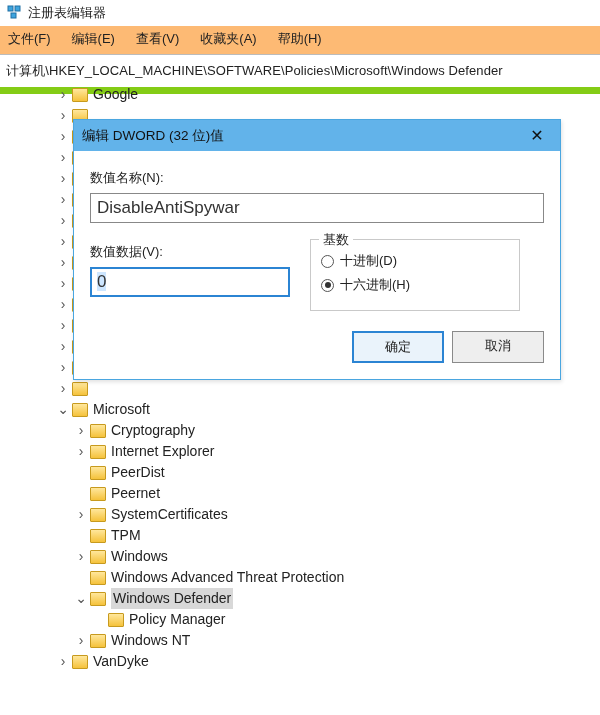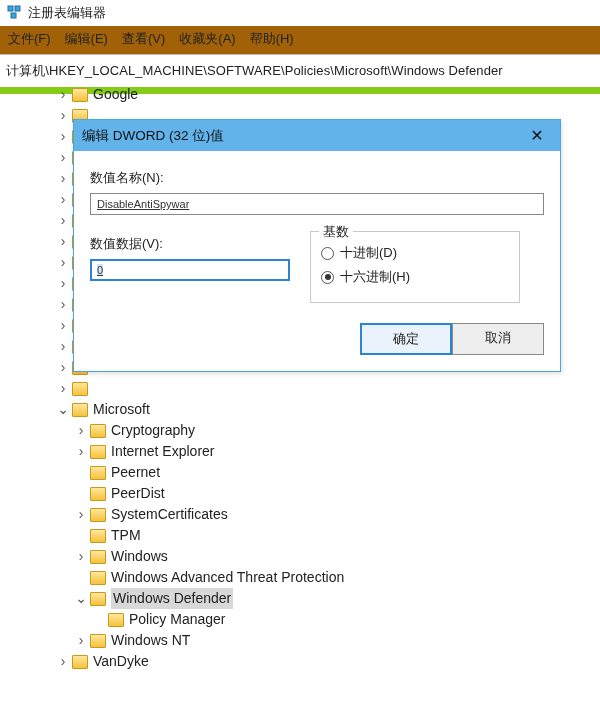--- a/index.html
+++ b/index.html
@@ -21,24 +21,24 @@
     background: #fff;
   }
   .titlebar .app-icon {
     width: 16px; height: 16px; margin-right: 6px;
     display: inline-block;
   }
   .titlebar .title { font-size: 13px; }
   
   .menubar {
     display: flex;
-    gap: 14px;
+    gap: 21px;
     padding: 4px 8px 6px 8px;
     border-bottom: 1px solid #bbb;
-    background: #a16207;
+    background: #fdba74;
   }
   
   .addrbar {
     padding: 7px 6px;
     border-bottom: 7px solid #84cc16;
     background: #fff;
     font-size: 13px;
     white-space: nowrap;
     letter-spacing: 0.1px;
     overflow: hidden;
@@ -103,24 +103,23 @@
     cursor: default;
   }
   .dlg-body {
     padding: 14px 16px 16px 16px;
     font-size: 13px;
   }
   .dlg-label { margin: 4px 0 6px 0; display: block; }
   .dlg-input {
     width: 100%;
     padding: 4px 6px;
-    font-size: 11px;
+    font-size: 17px;
     border: 1px solid #888;
     color: #333;
-    text-decoration: underline;
   }
   .dlg-row2 {
     display: flex;
     gap: 20px;
     margin-top: 16px;
   }
   .dlg-left { width: 200px; }
   .dlg-input.data {
     width: 200px;
     border: 2px solid #2b84d3;
@@ -146,21 +145,21 @@
     border: 1px solid #555;
     border-radius: 50%;
     display: inline-flex; align-items: center; justify-content: center;
     background: #fff;
   }
   .rdot.on::after {
     content: ""; width: 6px; height: 6px; background: #333; border-radius: 50%;
   }
   .dlg-buttons {
     display: flex;
-    gap: 0;
+    gap: 8px;
     justify-content: flex-end;
     margin-top: 20px;
   }
   .btn {
     min-width: 92px;
     padding: 5px 12px;
     text-align: center;
     border: 1px solid #8a8a8a;
     background: #eee;
     font-size: 13px;
@@ -282,26 +281,26 @@
         <span class="label">Cryptography</span>
       </div>
       <div class="node" style="padding-left: 54px;">
         <span class="tw">›</span>
         <span class="ficon"></span>
         <span class="label">Internet Explorer</span>
       </div>
       <div class="node" style="padding-left: 54px;">
         <span class="tw blank">·</span>
         <span class="ficon"></span>
+        <span class="label">PeerDist</span>
+      </div>
+      <div class="node" style="padding-left: 54px;">
+        <span class="tw blank">·</span>
+        <span class="ficon"></span>
         <span class="label">Peernet</span>
-      </div>
-      <div class="node" style="padding-left: 54px;">
-        <span class="tw blank">·</span>
-        <span class="ficon"></span>
-        <span class="label">PeerDist</span>
       </div>
       <div class="node" style="padding-left: 54px;">
         <span class="tw">›</span>
         <span class="ficon"></span>
         <span class="label">SystemCertificates</span>
       </div>
       <div class="node" style="padding-left: 54px;">
         <span class="tw blank">·</span>
         <span class="ficon"></span>
         <span class="label">TPM</span>

